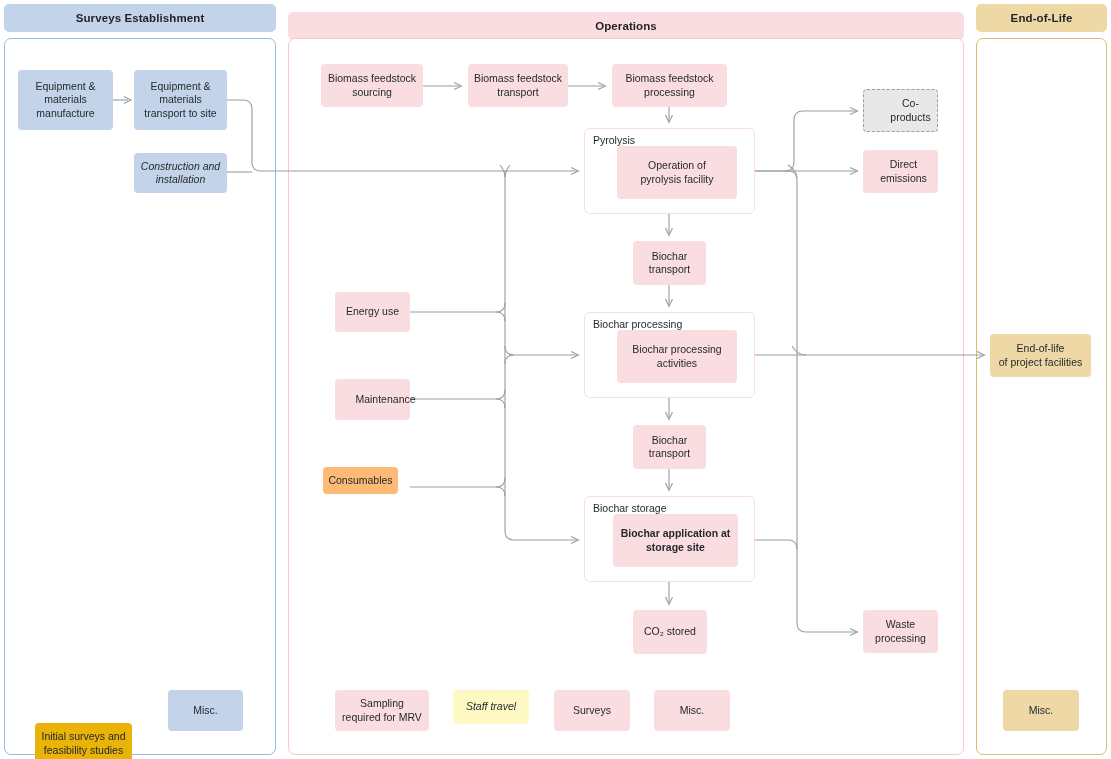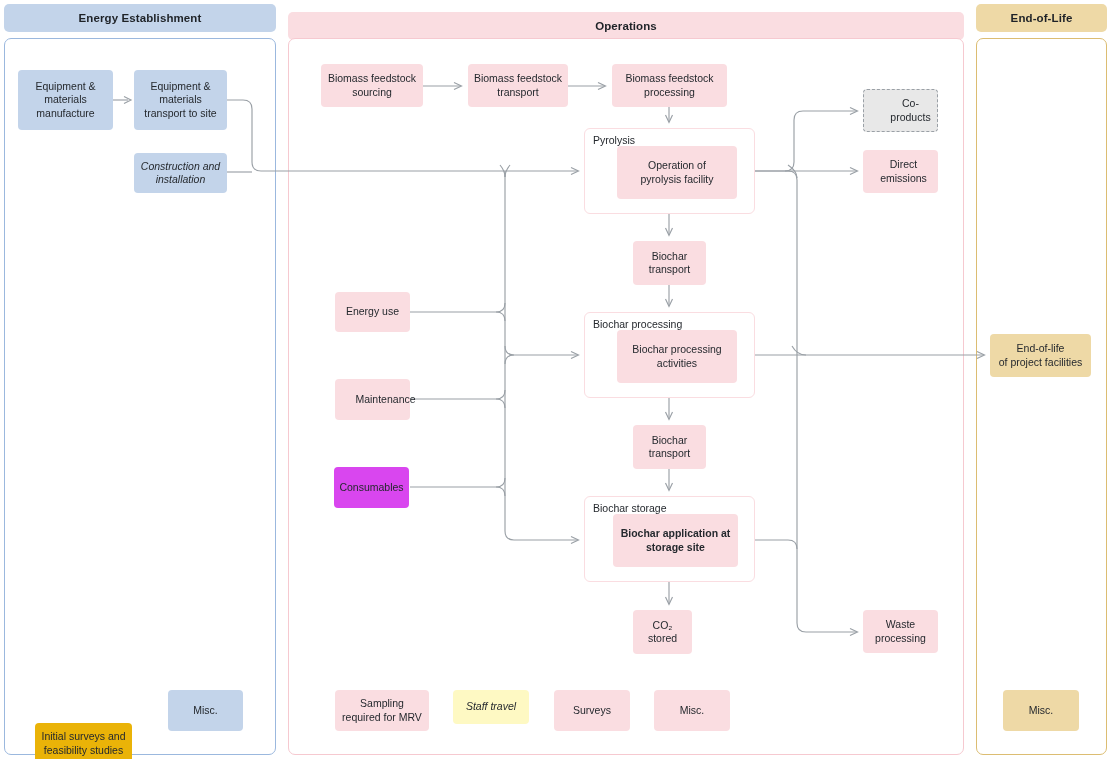--- a/index.html
+++ b/index.html
@@ -14,21 +14,21 @@
   .group-title{position:absolute;left:8px;top:5px;font-size:10.5px;color:#25292e;line-height:13px;}
   svg.wires{position:absolute;left:0;top:0;width:1111px;height:759px;pointer-events:none;}
   .wire{fill:none;stroke:#9aa0a6;stroke-width:1.15px;}
   .ah{fill:none;stroke:#9aa0a6;stroke-width:1.15px;}
 </style>
 </head>
 <body>
 
 <div id="stage">
 
-  <div class="lane-header" style="left:4px;top:4px;width:272px;height:28px;background:#c3d4ea;">Energy Establishment</div>
+  <div class="lane-header" style="left:4px;top:4px;width:272px;height:28px;background:#c3d4ea;">Surveys Establishment</div>
 
   <div class="lane-header" style="left:288px;top:12px;width:676px;height:28px;background:#fadde1;">Operations</div>
 
   <div class="lane-header" style="left:976px;top:4px;width:131px;height:28px;background:#eed9a6;">End-of-Life</div>
 
   <div class="lane-body" style="left:4px;top:38px;width:272px;height:717px;border:1.2px solid #9bb8de;"></div>
 
   <div class="lane-body" style="left:288px;top:38px;width:676px;height:717px;border:1.2px solid #f6c9d0;"></div>
 
   <div class="lane-body" style="left:976px;top:38px;width:131px;height:717px;border:1.2px solid #dcbd72;"></div>
@@ -134,27 +134,27 @@
   </div>
   <div class="node" style="left:617px;top:330px;width:120px;height:53px;background:#fadde1;">Biochar processing<br>activities</div>
 
   <div class="node" style="left:633px;top:425px;width:73px;height:44px;background:#fadde1;">Biochar<br>transport</div>
 
   <div class="group" style="left:584px;top:496px;width:171px;height:86px;border:1.2px solid #fadde1;">
     <div class="group-title">Biochar storage</div>
   </div>
   <div class="node" style="left:613px;top:514px;width:125px;height:53px;background:#fadde1;font-weight:bold;">Biochar application at<br>storage site</div>
 
-  <div class="node" style="left:633px;top:610px;width:59px;height:44px;background:#fadde1;">CO₂ stored</div>
+  <div class="node" style="left:633px;top:610px;width:74px;height:44px;background:#fadde1;">CO₂ stored</div>
 
   <div class="node" style="left:335px;top:292px;width:75px;height:40px;background:#fadde1;">Energy use</div>
 
   <div class="node" style="left:335px;top:379px;width:75px;height:41px;background:#fadde1;padding-left:30px;">Maintenance</div>
 
-  <div class="node" style="left:334px;top:467px;width:75px;height:41px;background:#d946ef;">Consumables</div>
+  <div class="node" style="left:323px;top:467px;width:75px;height:27px;background:#fdba74;">Consumables</div>
 
   <div class="node" style="left:863px;top:89px;width:75px;height:43px;background:#e8e8e8;border:1.4px dashed #9aa0a6;padding-left:24px;">Co-products</div>
 
   <div class="node" style="left:863px;top:150px;width:75px;height:43px;background:#fadde1;padding-left:10px;">Direct<br>emissions</div>
 
   <div class="node" style="left:863px;top:610px;width:75px;height:43px;background:#fadde1;">Waste<br>processing</div>
 
   <div class="node" style="left:335px;top:690px;width:94px;height:41px;background:#fadde1;">Sampling<br>required for MRV</div>
 
   <div class="node" style="left:453px;top:690px;width:76px;height:34px;background:#fef9c3;font-style:italic;">Staff travel</div>

